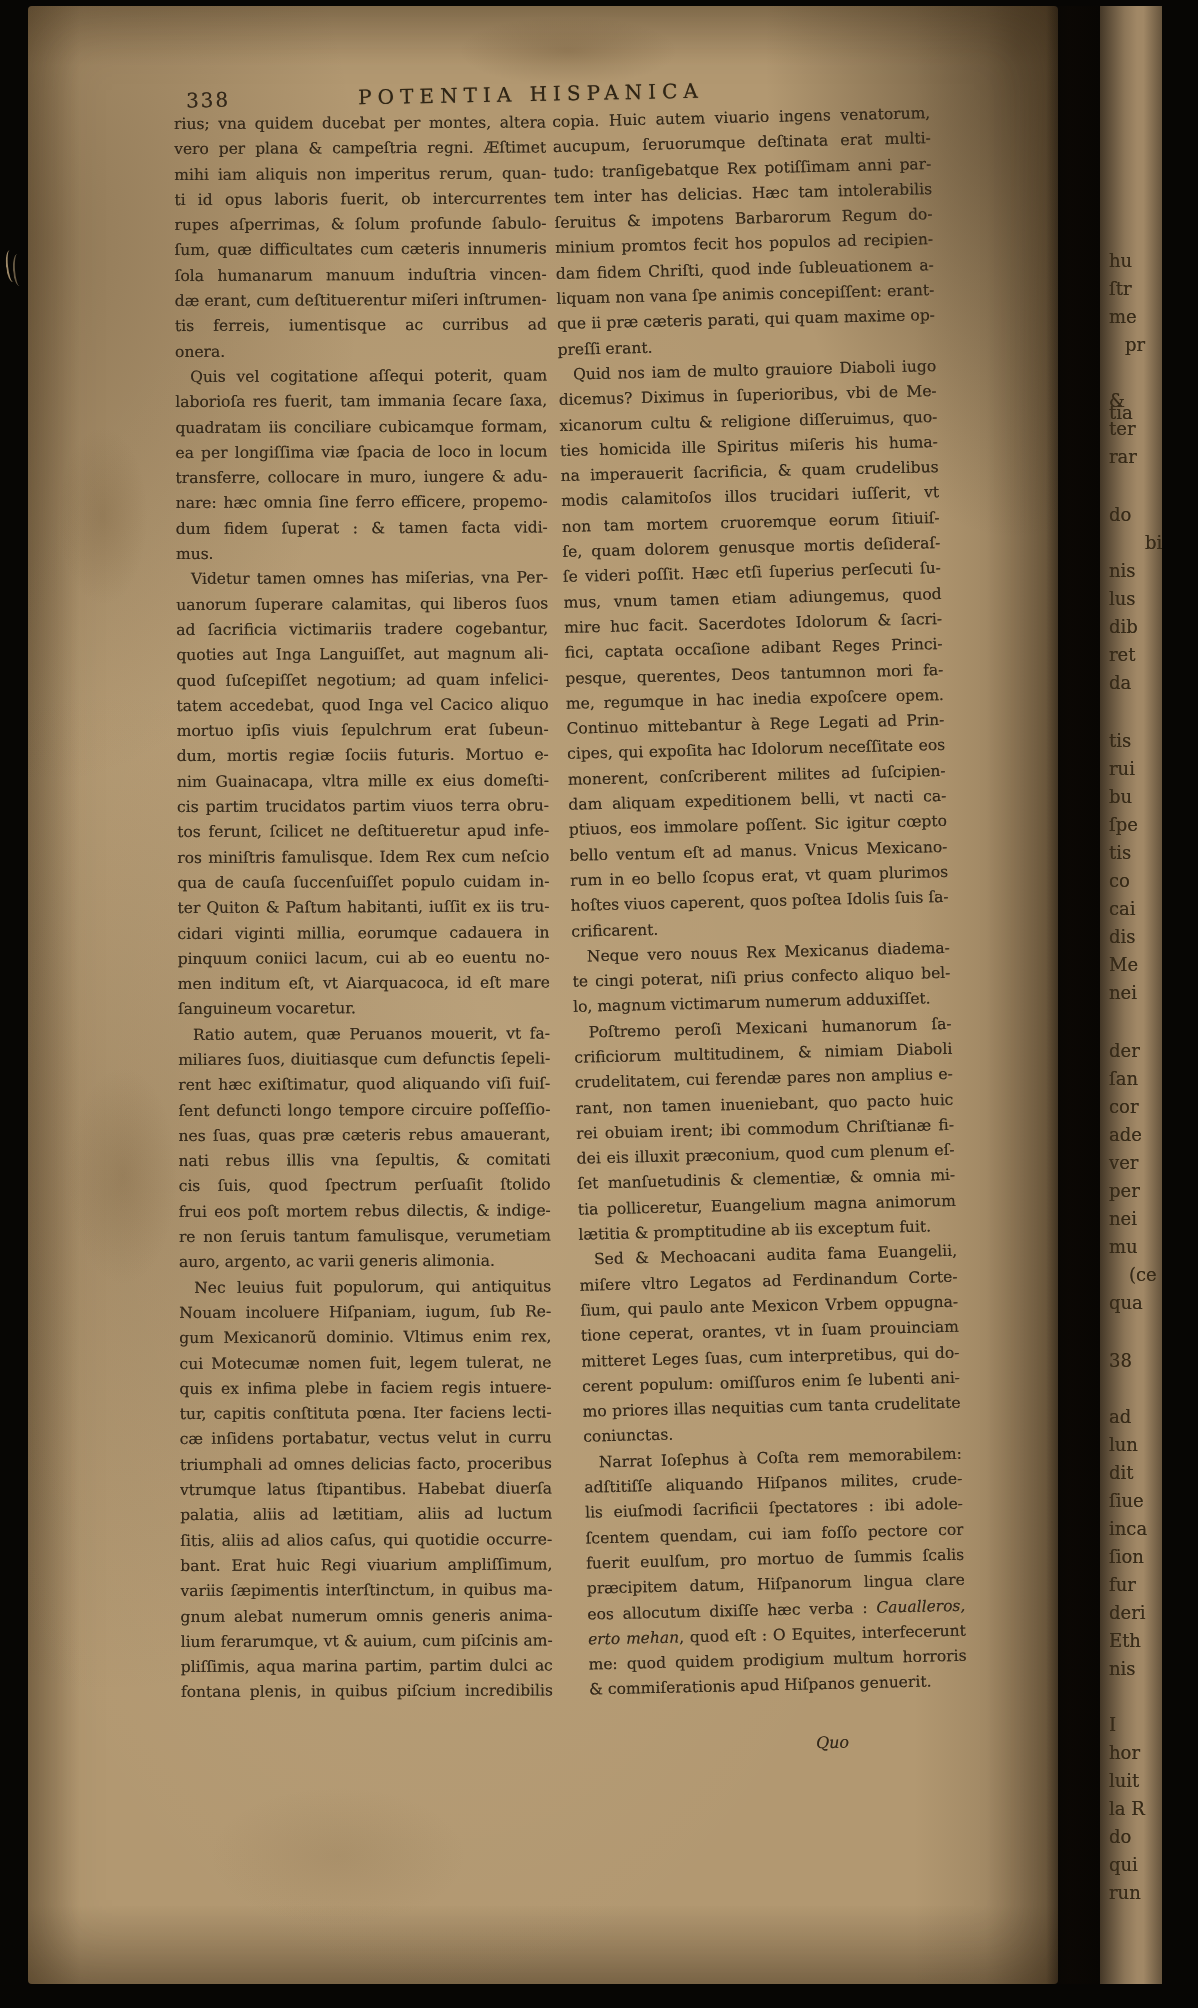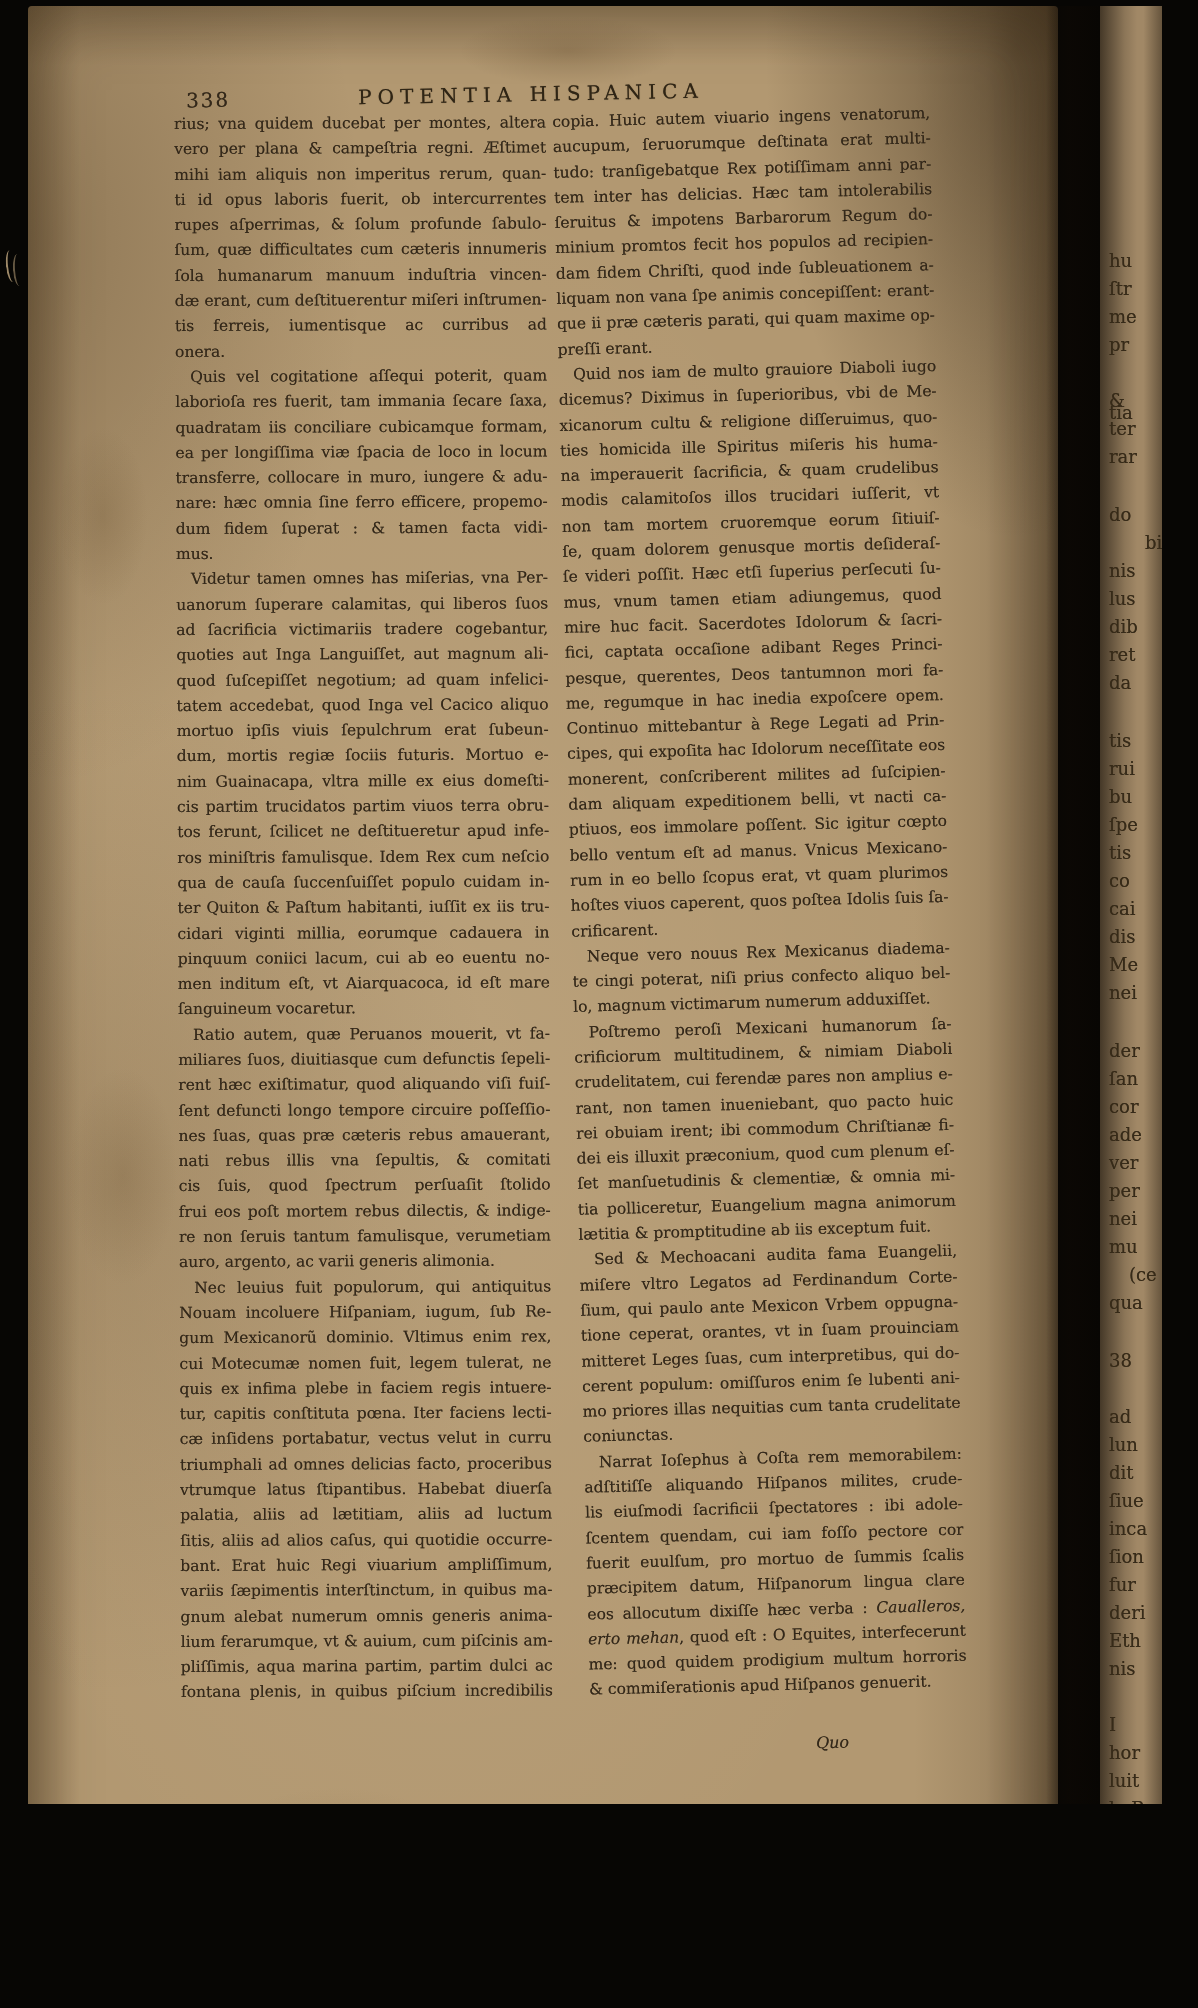--- a/index.html
+++ b/index.html
@@ -1,17 +1,17 @@
 <!DOCTYPE html>
 <html><head>
 <meta charset="utf-8">
 <style>
   html,body { margin:0; padding:0; background:#070604; }
   #canvas {
-    position:relative; width:1198px; height:1804px; overflow:hidden;
+    position:relative; width:1198px; height:2008px; overflow:hidden;
     background:#070604; font-family:"DejaVu Serif", serif;
   }
   
   #page {
     position:absolute; left:28px; top:6px; width:1030px; height:1978px;
     border-radius:4px;
     background:
       radial-gradient(ellipse at 96% 2%, rgba(52,38,20,.55), rgba(0,0,0,0) 18%),
       radial-gradient(ellipse at 2% 12%, rgba(70,52,30,.30), rgba(0,0,0,0) 22%),
       radial-gradient(ellipse at 40% 55%, rgba(255,240,210,.10), rgba(0,0,0,0) 60%),
@@ -253,21 +253,21 @@
 
     <div id="catchword">Quo</div>
   </div>
 
   <div id="gutter"></div>
 
   <div id="nextpage">
       <span class="frag" style="top: 246px;">hu</span>
       <span class="frag" style="top: 274px;">ſtr</span>
       <span class="frag" style="top: 302px;">me</span>
-      <span class="frag" style="top: 330px;">pr</span>
+      <span class="frag" style="top: 330px; margin-left: 16px;">pr</span>
       <span class="frag" style="top: 358px; margin-top: 40px;">tia</span>
       <span class="frag" style="top: 386px;">&amp;</span>
       <span class="frag" style="top: 414px;">ter</span>
       <span class="frag" style="top: 442px;">rar</span>
       <span class="frag" style="top: 500px;">do</span>
       <span class="frag" style="top: 528px; margin-left: 36px;">bi,</span>
       <span class="frag" style="top: 556px;">nis</span>
       <span class="frag" style="top: 584px;">lus</span>
       <span class="frag" style="top: 612px;">dib</span>
       <span class="frag" style="top: 640px;">ret</span>

